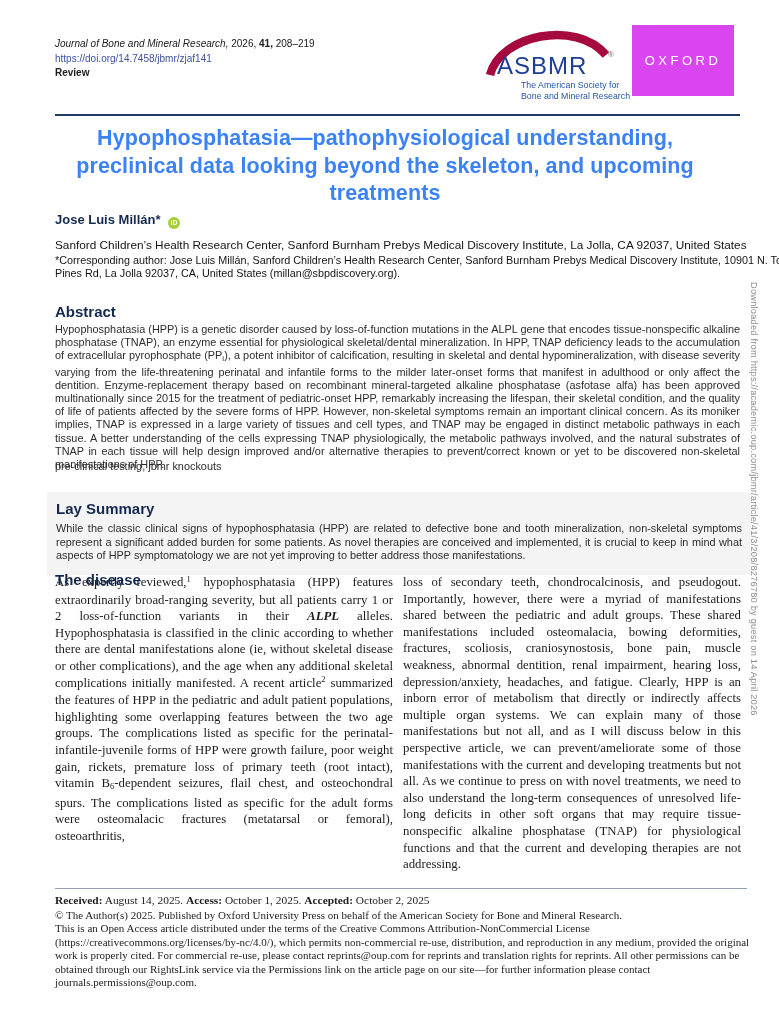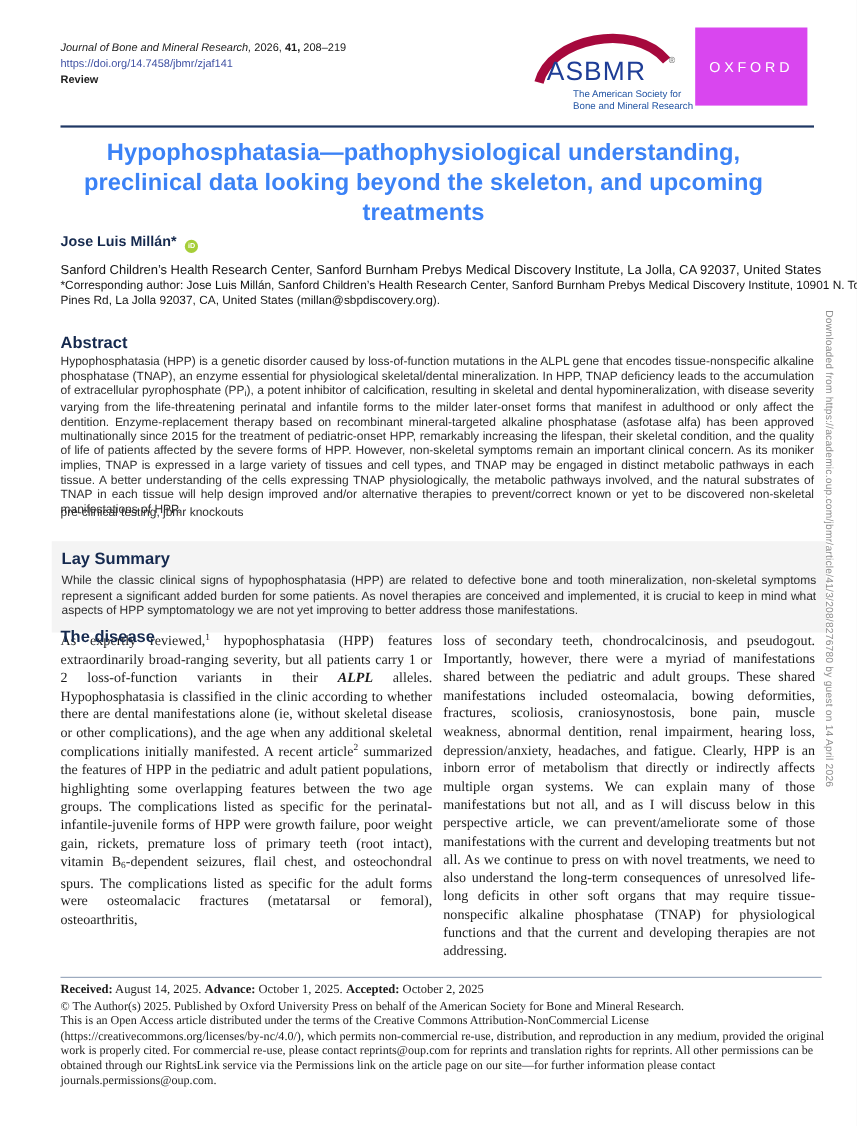--- a/index.html
+++ b/index.html
@@ -122,21 +122,21 @@
       <p><span>As expertly reviewed,</span><span class="refsup">1</span><span> hypophosphatasia (HPP) features extraordinarily broad-ranging severity, but all patients carry 1 or 2 loss-of-function variants in their </span><span class="gene">ALPL</span><span> alleles. Hypophosphatasia is classified in the clinic according to whether there are dental manifestations alone (ie, without skeletal disease or other complications), and the age when any additional skeletal complications initially manifested. A recent article</span><span class="refsup">2</span><span> summarized the features of HPP in the pediatric and adult patient populations, highlighting some overlapping features between the two age groups. The complications listed as specific for the perinatal-infantile-juvenile forms of HPP were growth failure, poor weight gain, rickets, premature loss of primary teeth (root intact), vitamin B</span><span class="b6sub">6</span><span>-dependent seizures, flail chest, and osteochondral spurs. The complications listed as specific for the adult forms were osteomalacic fractures (metatarsal or femoral), osteoarthritis,</span></p>
     </div>
     <div class="col">
       <p>loss of secondary teeth, chondrocalcinosis, and pseudogout. Importantly, however, there were a myriad of manifestations shared between the pediatric and adult groups. These shared manifestations included osteomalacia, bowing deformities, fractures, scoliosis, craniosynostosis, bone pain, muscle weakness, abnormal dentition, renal impairment, hearing loss, depression/anxiety, headaches, and fatigue. Clearly, HPP is an inborn error of metabolism that directly or indirectly affects multiple organ systems. We can explain many of those manifestations but not all, and as I will discuss below in this perspective article, we can prevent/ameliorate some of those manifestations with the current and developing treatments but not all. As we continue to press on with novel treatments, we need to also understand the long-term consequences of unresolved life-long deficits in other soft organs that may require tissue-nonspecific alkaline phosphatase (TNAP) for physiological functions and that the current and developing therapies are not addressing.</p>
     </div>
   </div>
 
   <div class="rule-footer"></div>
 
   <div class="received">
-    <b>Received:</b><span> August 14, 2025. </span><b>Advance:</b><span> October 1, 2025. </span><b>Accepted:</b><span> October 2, 2025</span>
+    <b>Received:</b><span> August 14, 2025. </span><b>Access:</b><span> October 1, 2025. </span><b>Accepted:</b><span> October 2, 2025</span>
   </div>
 
   <div class="footer-text">
     <span class="copyright">© The Author(s) 2025. Published by Oxford University Press on behalf of the American Society for Bone and Mineral Research.</span>
     <span>This is an Open Access article distributed under the terms of the Creative Commons Attribution-NonCommercial License (https://creativecommons.org/licenses/by-nc/4.0/), which permits non-commercial re-use, distribution, and reproduction in any medium, provided the original work is properly cited. For commercial re-use, please contact reprints@oup.com for reprints and translation rights for reprints. All other permissions can be obtained through our RightsLink service via the Permissions link on the article page on our site—for further information please contact journals.permissions@oup.com.</span>
   </div>
 
   <div class="watermark">Downloaded from https://academic.oup.com/jbmr/article/41/3/208/8276780 by guest on 14 April 2026</div>
 
 </div>

